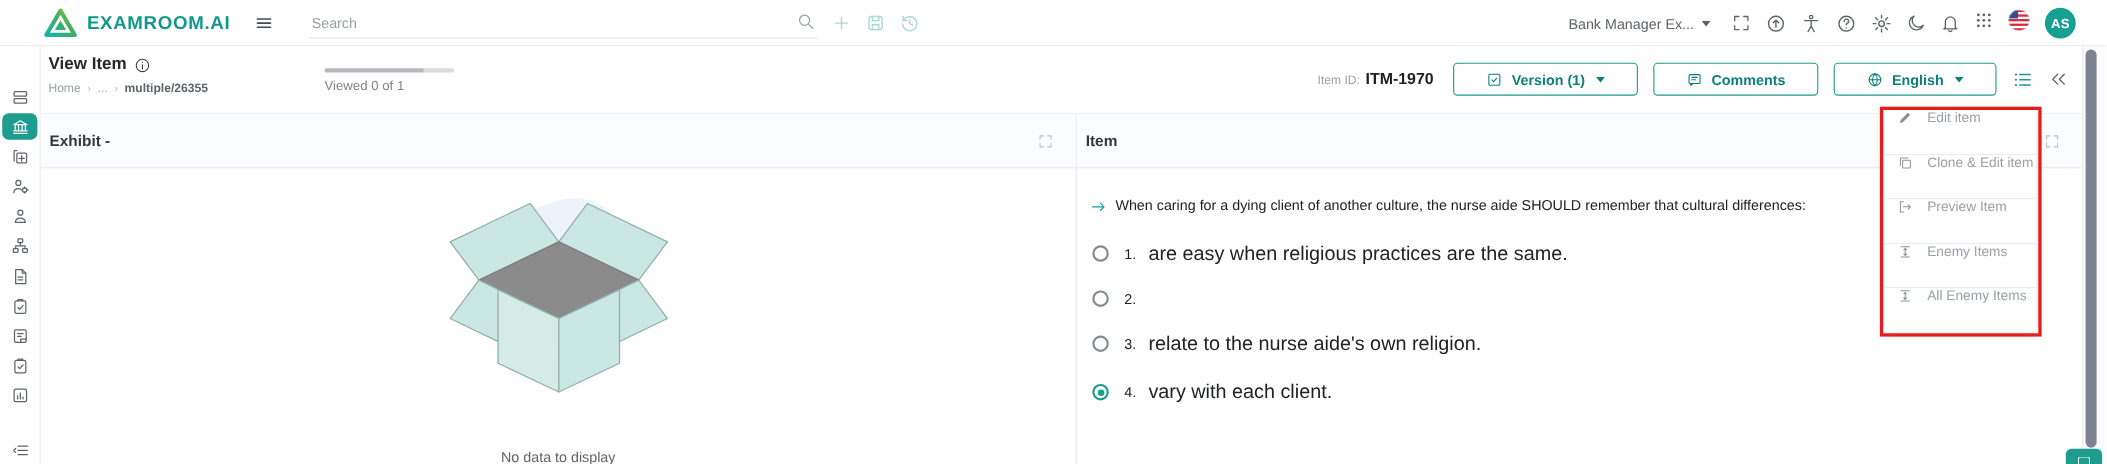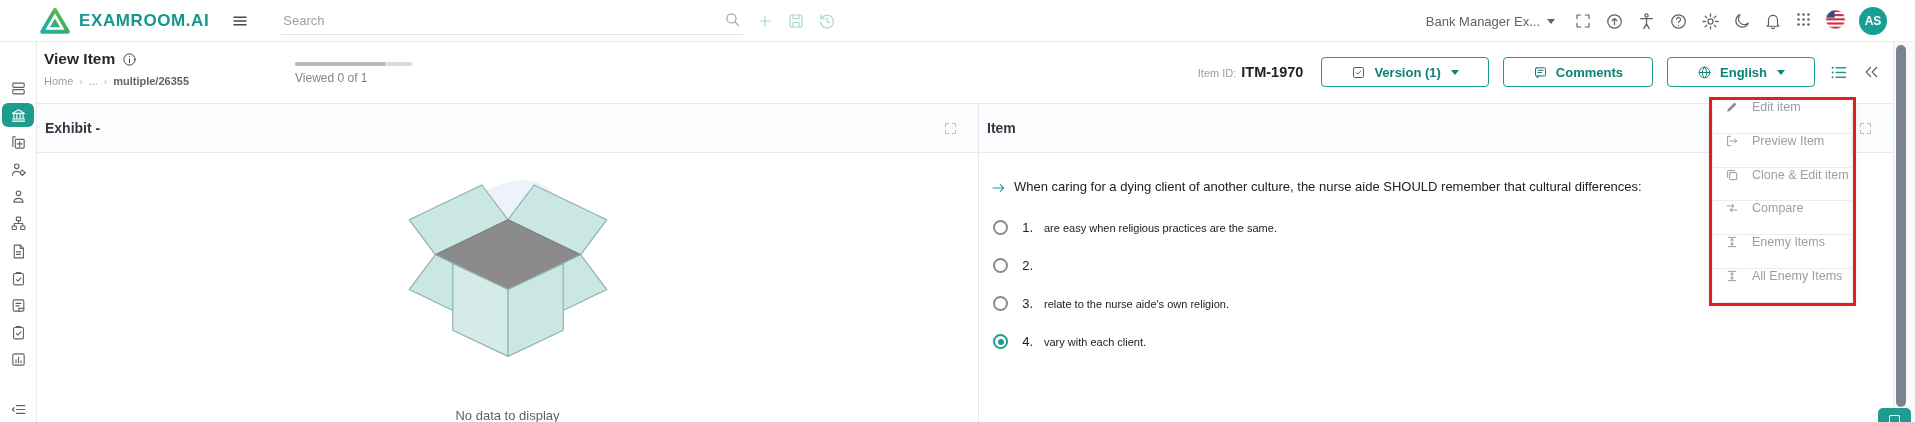--- a/index.html
+++ b/index.html
@@ -83,21 +83,21 @@
   .q-arrow { color:#19a294; flex:none; margin-top:1px; }
   .q-text { font-size:13px; color:#202227; }
   .options { margin-top:24px; display:flex; flex-direction:column; gap:23px; padding-left:2px; }
   .option { display:flex; align-items:center; gap:9px; }
   .radio { width:15px; height:15px; border-radius:50%; border:2px solid #858c94; background:#fff;
            flex:none; position:relative; cursor:pointer; }
   .radio.checked { border-color:#1d9c8f; }
   .radio.checked::after { content:""; position:absolute; left:2.5px; top:2.5px; width:6px; height:6px;
                           border-radius:50%; background:#1d9c8f; }
   .opt-num { font-size:13px; color:#202227; width:16px; text-align:right; }
-  .opt-text { font-size:11px; color:#202227; margin-left:2px; }
+  .opt-text { font-size:18px; color:#202227; margin-left:2px; }
 
   
   .context-menu { position:absolute; left:1713px; top:100px; width:138px; height:202px; background:#fff;
                   box-shadow:0 2px 10px rgba(0,0,0,.12); display:flex; flex-direction:column; z-index:8; }
   .menu-item { flex:1; display:flex; gap:13px; padding-left:12px; cursor:pointer; }
   .menu-item + .menu-item { border-top:1px solid #e9ebee; }
   .menu-ic { color:#8b9199; flex:none; }
   .menu-label { font-size:12.5px; color:#9aa0a8; white-space:nowrap; }
   .annotation { position:absolute; left:1709px; top:97px; width:147px; height:209px;
                 border:3px solid #e61d1d; z-index:9; pointer-events:none; }
@@ -474,42 +474,34 @@
       <span class="menu-ic">
         <svg width="14" height="14" viewBox="0 0 24 24" fill="#8b9199">
             <path d="M3.8 20.2l1.2-4.6L16.2 4.4l3.4 3.4L8.4 19z"></path>
           </svg>
       </span>
       <span class="menu-label">Edit item</span>
     </div>
     <div class="menu-item">
       <span class="menu-ic">
         <svg class="ic" width="14" height="14" viewBox="0 0 24 24">
-            <path d="M9.5 4H4.5v16h5"></path>
-            <path d="M9 12h11M16.5 8.5L20 12l-3.5 3.5"></path>
-          </svg>
-      </span>
-      <span class="menu-label">Preview Item</span>
+            <rect x="8" y="8" width="12" height="12" rx="1.2"></rect>
+            <path d="M16 4.5H5.5a1 1 0 0 0-1 1V16"></path>
+          </svg>
+      </span>
+      <span class="menu-label">Clone &amp; Edit item</span>
     </div>
     <div class="menu-item">
       <span class="menu-ic">
         <svg class="ic" width="14" height="14" viewBox="0 0 24 24">
-            <rect x="8" y="8" width="12" height="12" rx="1.2"></rect>
-            <path d="M16 4.5H5.5a1 1 0 0 0-1 1V16"></path>
-          </svg>
-      </span>
-      <span class="menu-label">Clone &amp; Edit item</span>
-    </div>
-    <div class="menu-item">
-      <span class="menu-ic">
-        <svg class="ic" width="14" height="14" viewBox="0 0 24 24">
-            <path d="M4 8.5h11M11.5 5l3.5 3.5-3.5 3.5M20 15.5H9M12.5 12L9 15.5l3.5 3.5"></path>
-          </svg>
-      </span>
-      <span class="menu-label">Compare</span>
+            <path d="M9.5 4H4.5v16h5"></path>
+            <path d="M9 12h11M16.5 8.5L20 12l-3.5 3.5"></path>
+          </svg>
+      </span>
+      <span class="menu-label">Preview Item</span>
     </div>
     <div class="menu-item">
       <span class="menu-ic">
         <svg class="ic" width="14" height="14" viewBox="0 0 24 24">
             <path d="M5.5 4h13M5.5 20h13M12 6.5v11M9.8 9L12 6.5 14.2 9M9.8 15L12 17.5 14.2 15"></path>
           </svg>
       </span>
       <span class="menu-label">Enemy Items</span>
     </div>
     <div class="menu-item">

